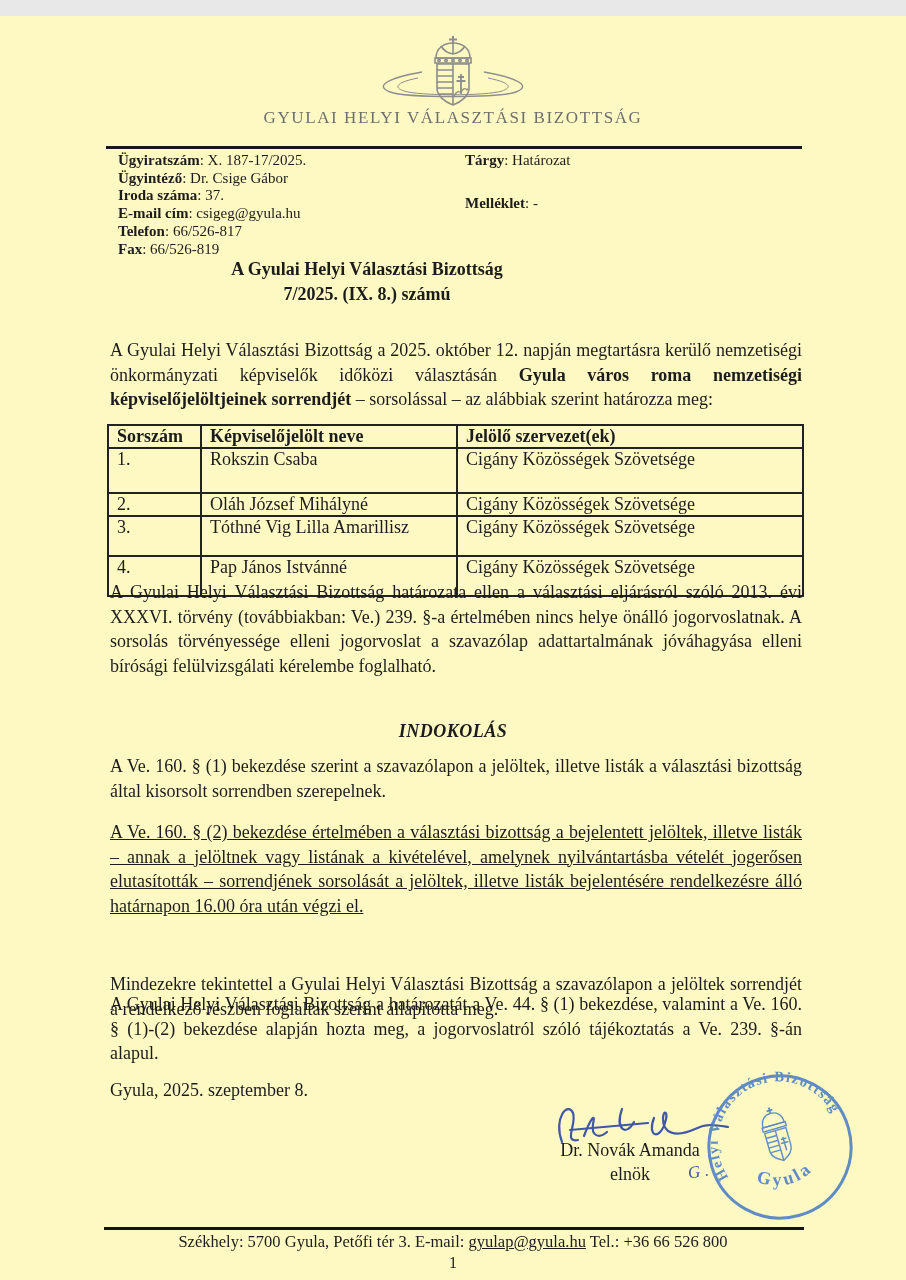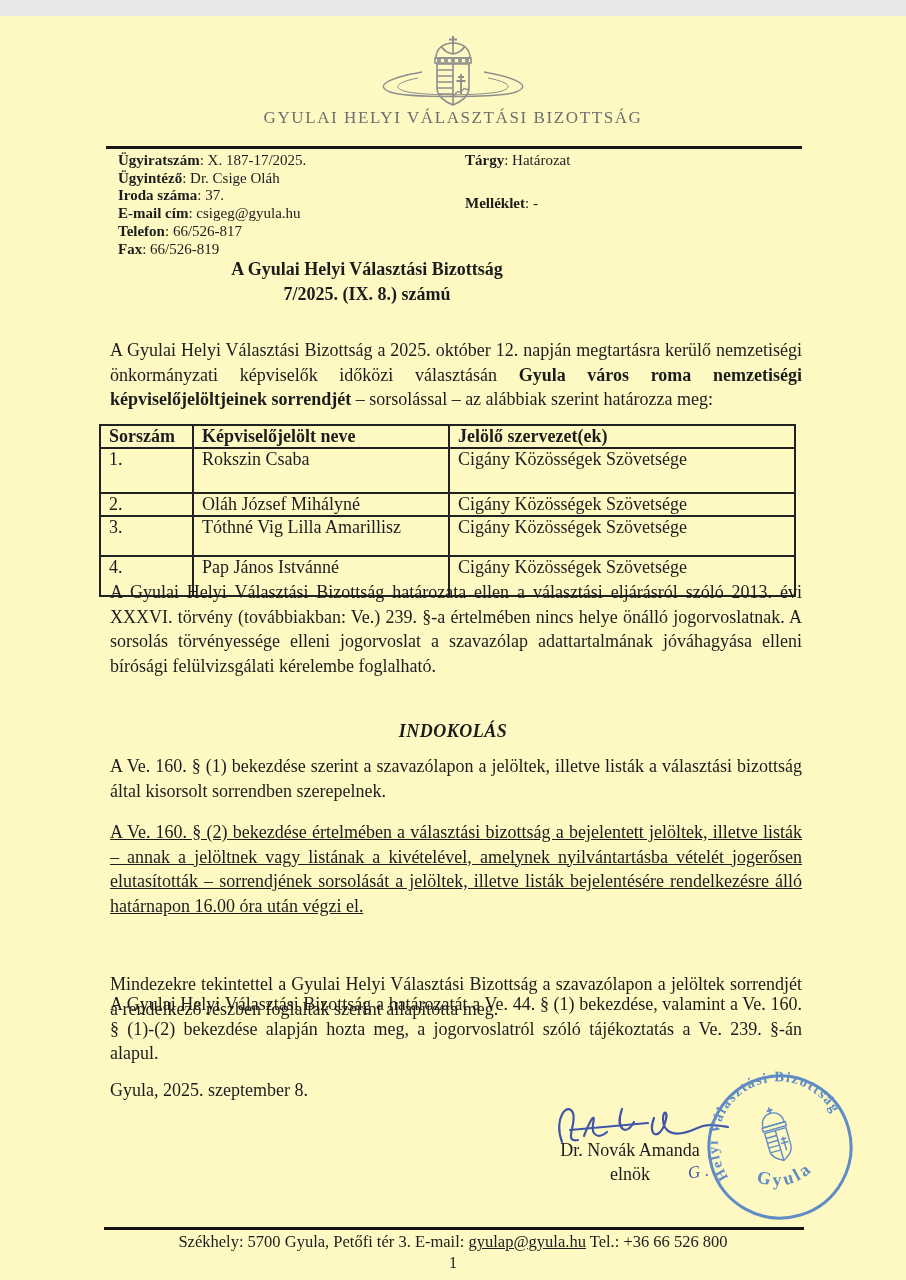--- a/index.html
+++ b/index.html
@@ -33,21 +33,21 @@
 
   .para { left:110px; width:692px; font-size:18px; line-height:24.6px; text-align:justify; }
   .p-intro  { top:322px; }
   .p-appeal { top:564px; }
   .p-ve1    { top:738px; }
   .p-ve2    { top:804px;text-decoration:underline; }
   .p-concl  { top:956px; }
   .p-legal  { top:976px; }
 
   
-  .sort-table-wrap { left:99px; top:408px; width:695px; }
+  .sort-table-wrap { left:107px; top:408px; width:695px; }
   table.sort { border-collapse:collapse; width:695px; table-layout:fixed;
     font-size:18px; }
   table.sort td, table.sort th {
     border:2px solid #222; padding:0px 8px 0 8px; vertical-align:top;
     text-align:left; font-weight:normal; overflow:hidden; white-space:nowrap;
   }
   table.sort th { font-weight:bold; }
   tr.h-head { height:23px; }
   tr.h-tall { height:45px; }
   tr.h-short{ height:21px; }
@@ -104,21 +104,21 @@
     <path d="M54 38 C20 44 6 52 22 58 C38 64 132 64 148 58 C164 52 150 44 116 38" stroke-width="1.4"></path>
     <path d="M50 44 C30 48 24 53 36 57 C52 62 118 62 134 57 C146 53 140 48 120 44" stroke-width="1"></path>
   </svg>
 
   <div class="abs org-name">GYULAI HELYI VÁLASZTÁSI BIZOTTSÁG</div>
 
   <div class="abs rule-top"></div>
 
   <div class="abs meta-left">
     <div class="meta-line"><b>Ügyiratszám</b><span>: </span><span>X. 187-17/2025.</span></div>
-    <div class="meta-line"><b>Ügyintéző</b><span>: </span><span>Dr. Csige Oláh</span></div>
+    <div class="meta-line"><b>Ügyintéző</b><span>: </span><span>Dr. Csige Gábor</span></div>
     <div class="meta-line"><b>Iroda száma</b><span>: </span><span>37.</span></div>
     <div class="meta-line"><b>E-mail cím</b><span>: </span><span>csigeg@gyula.hu</span></div>
     <div class="meta-line"><b>Telefon</b><span>: </span><span>66/526-817</span></div>
     <div class="meta-line"><b>Fax</b><span>: </span><span>66/526-819</span></div>
   </div>
 
   <div class="abs meta-tagy">
     <b>Tárgy</b><span>: </span><span>Határozat</span>
   </div>
   <div class="abs meta-mell">

